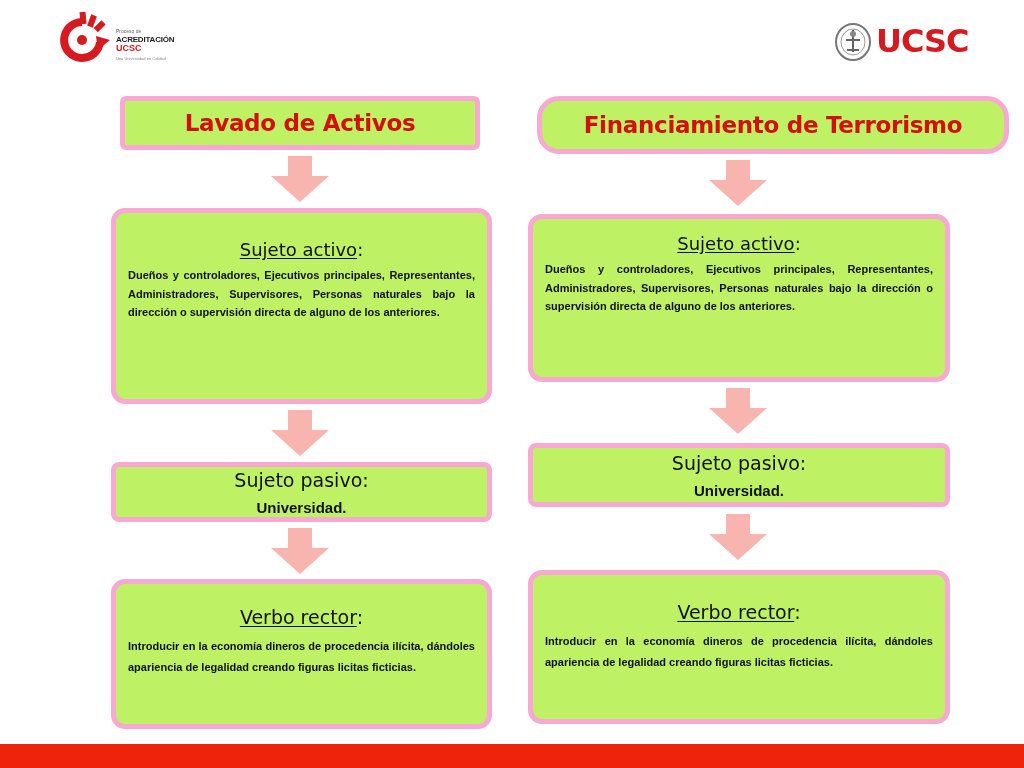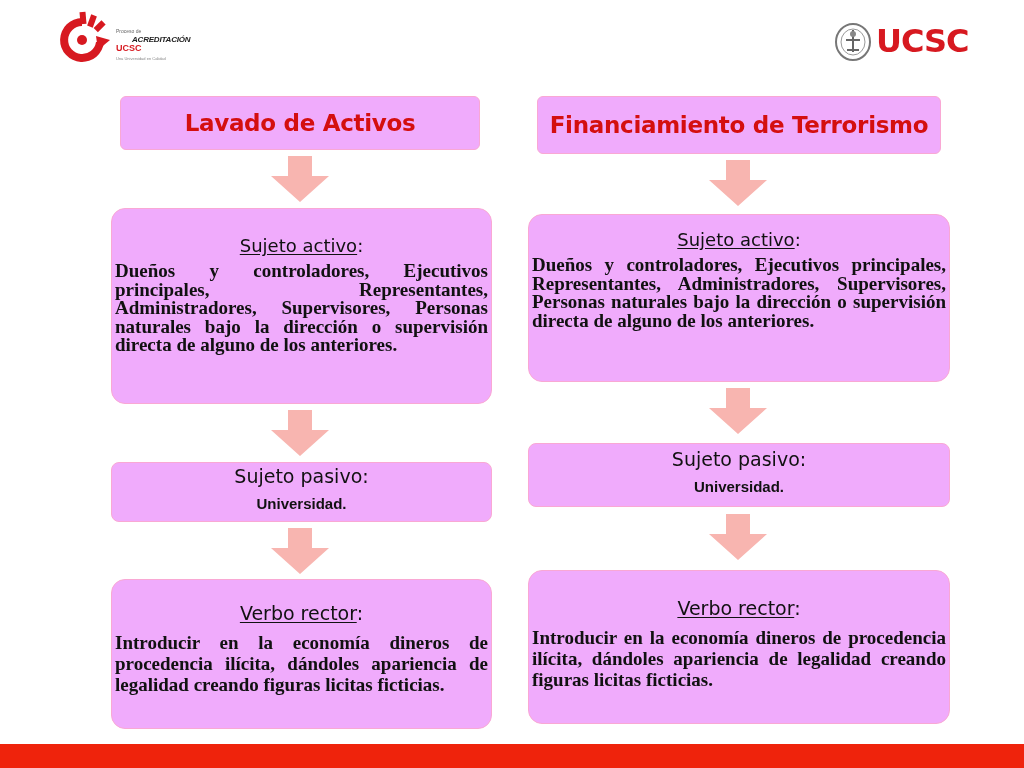--- a/index.html
+++ b/index.html
@@ -4,40 +4,40 @@
 <style>
   html, body { margin: 0; padding: 0; }
   body {
     width: 1024px; height: 768px; position: relative; overflow: hidden;
     background: #ffffff;
     font-family: "Liberation Sans", sans-serif;
   }
   .logo-left { position: absolute; left: 52px; top: 10px; width: 130px; height: 52px; }
   .logo-left .mark { position: absolute; left: 0; top: 0; }
   .logo-left .pre { position: absolute; left: 64px; top: 18px; font-size: 5px; color: #666; }
-  .logo-left .acr { position: absolute; left: 80px; top: 25px; font-size: 8px; font-weight: bold; color: #222; letter-spacing: -0.2px; font-style: italic; }
+  .logo-left .acr { position: absolute; left: 64px; top: 25px; font-size: 8px; font-weight: bold; color: #222; letter-spacing: -0.2px; }
   .logo-left .ucsc { position: absolute; left: 64px; top: 33px; font-size: 9px; font-weight: bold; color: #d71920; }
   .logo-left .tag { position: absolute; left: 64px; top: 46px; font-size: 4px; color: #888; white-space: nowrap; }
 
   .logo-right { position: absolute; left: 832px; top: 20px; width: 140px; height: 44px; }
   .logo-right .seal { position: absolute; left: 2px; top: 2px; }
   .logo-right .word { position: absolute; left: 44px; top: 2px; font-size: 32px; font-weight: bold; color: #d71920; letter-spacing: -1px; font-family: "DejaVu Sans", sans-serif; }
 
   .box {
     position: absolute; box-sizing: border-box;
-    border: 1px solid #f9a8d4; border-radius: 14px; background: #f0abfc;
+    border: 5px solid #f9a8d4; border-radius: 14px; background: #bef264;
     color: #111;
   }
   .box.title { border-radius: 6px; display: flex; align-items: center; justify-content: center; }
   .title-text { color: #d40f0f; font-weight: bold; font-size: 23px; font-family: "DejaVu Sans", sans-serif; letter-spacing: -0.3px; }
   .heading { text-align: center; font-size: 18px; font-family: "DejaVu Sans", sans-serif; }
   .heading u { text-decoration: underline; text-underline-offset: 2px; margin-top: 12px; }
   .body {
-    font-family: Liberation Serif, serif; font-weight: bold; font-size: 19px; line-height: 18.5px;
-    text-align: justify; text-align-last: left; padding: 0 3px;
+    font-family: Liberation Sans, sans-serif; font-weight: bold; font-size: 11px; line-height: 18.5px;
+    text-align: justify; text-align-last: left; padding: 0 12px;
   }
   .center-line { text-align: center; font-weight: bold; font-size: 15px; font-family: Liberation Sans, sans-serif; }
 
   .arrow { position: absolute; width: 58px; height: 46px; }
   .footer-bar { position: absolute; left: 0; top: 744px; width: 1024px; height: 24px; background: #ef230c; }
 </style>
 </head>
 <body>
 
 <div class="logo-left">
@@ -86,21 +86,21 @@
 </div>
 <svg class="arrow" style="left:271px; top:528px;" viewBox="0 0 58 46">
     <path d="M17 0 H41 V20 H58 L29 46 L0 20 H17 Z" fill="#f8b5b0"></path>
   </svg>
 
 <div class="box" style="left:111px; top:579px; width:381px; height:150px;">
   <div class="heading" style="margin-top:22px; font-size:19px;"><u>Verbo rector</u><span>:</span></div>
   <div class="body" style="margin-top:8px; line-height:21px;">Introducir en la economía dineros de procedencia ilícita, dándoles apariencia de legalidad creando figuras licitas ficticias.</div>
 </div>
 
-<div class="box title" style="left:537px; top:96px; width:404px; height:58px;">
+<div class="box title" style="left:537px; top:96px; width:472px; height:58px;border-radius:22px;">
   <span class="title-text">Financiamiento de Terrorismo</span>
 </div>
 <svg class="arrow" style="left:709px; top:160px;" viewBox="0 0 58 46">
     <path d="M17 0 H41 V20 H58 L29 46 L0 20 H17 Z" fill="#f8b5b0"></path>
   </svg>
 
 <div class="box" style="left:528px; top:214px; width:422px; height:168px;">
   <div class="heading" style="margin-top:14px;"><u>Sujeto activo</u><span>:</span></div>
   <div class="body" style="margin-top:6px;">Dueños y controladores, Ejecutivos principales, Representantes, Administradores, Supervisores, Personas naturales bajo la dirección o supervisión directa de alguno de los anteriores.</div>
 </div>

